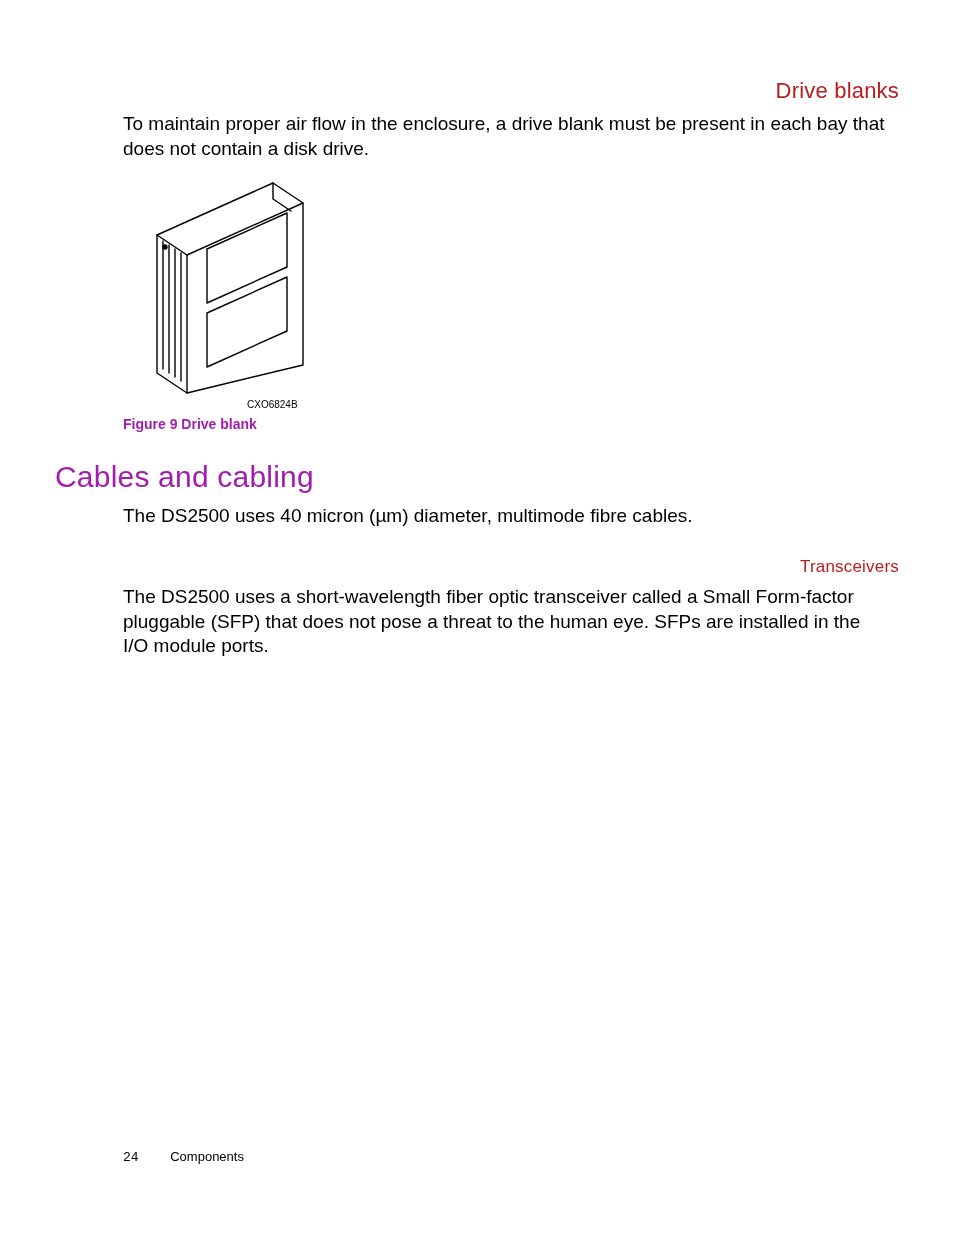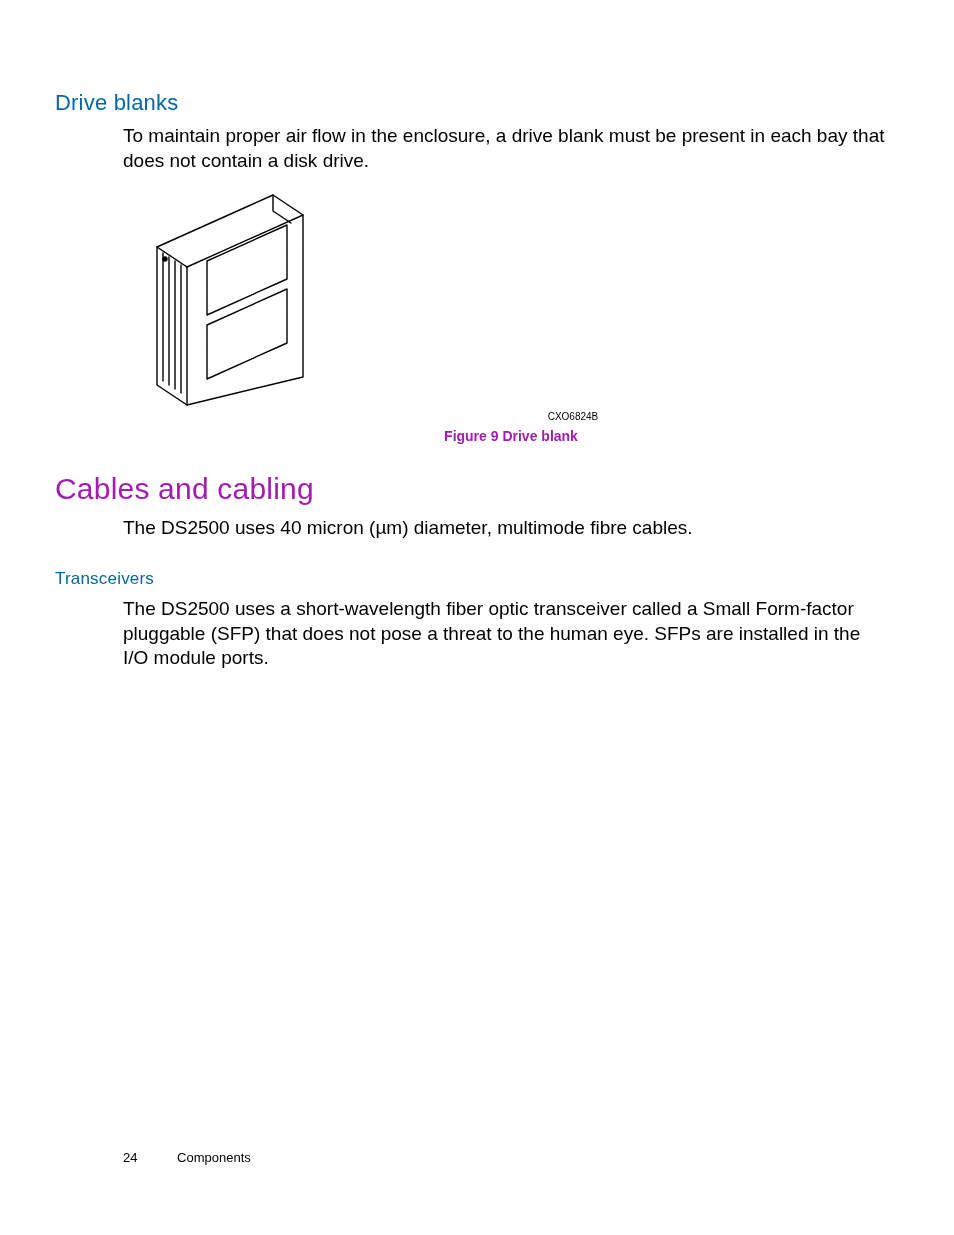--- a/index.html
+++ b/index.html
@@ -6,62 +6,62 @@
   body{
     width:954px;height:1235px;
     font-family:"Trebuchet MS","Segoe UI",Arial,sans-serif;
     color:#000;position:relative;
     -webkit-font-smoothing:antialiased;
   }
   .page{
     position:absolute;left:55px;top:78px;right:55px;
   }
   .h2{
-    color:#0369a1;
+    color:#b91c1c;
     font-size:22px;
     font-weight:400;
-    margin:12px 0 8px 0;
+    margin:0 0 8px 0;
     letter-spacing:.2px;
+    text-align:right;
   }
   .h1{
     color:#a21caf;
     font-size:30px;
     font-weight:400;
     margin:0 0 10px 0;
     letter-spacing:.2px;
   }
   .body{
     font-size:19px;
     line-height:1.3;
     margin:0 0 14px 0;
     padding-left:68px;
     padding-right:10px;
   }
   .fig-wrap{
     padding-left:68px;
     margin:10px 0 10px 0;
-    text-align:center;
   }
   .fig-label{
     color:#a21caf;
     font-weight:700;
     font-size:14px;
     margin:6px 0 0 0;
   }
   .fig-code{
     font-size:10px;
     color:#000;
     margin-top:4px;
     padding-left:124px;
   }
   .footer{
     position:absolute;left:123px;bottom:70px;
     font-size:13px;
   }
-  .footer .pg{margin-right:36px;}
+  .footer .pg{margin-right:28px;font-family:Liberation Mono, monospace;}
   .sec{margin-bottom:28px;}
   svg{display:block;}
 </style>
 </head>
 <body>
 
 <div class="page">
 
   <div class="sec">
     <div class="h2">Drive blanks</div>

